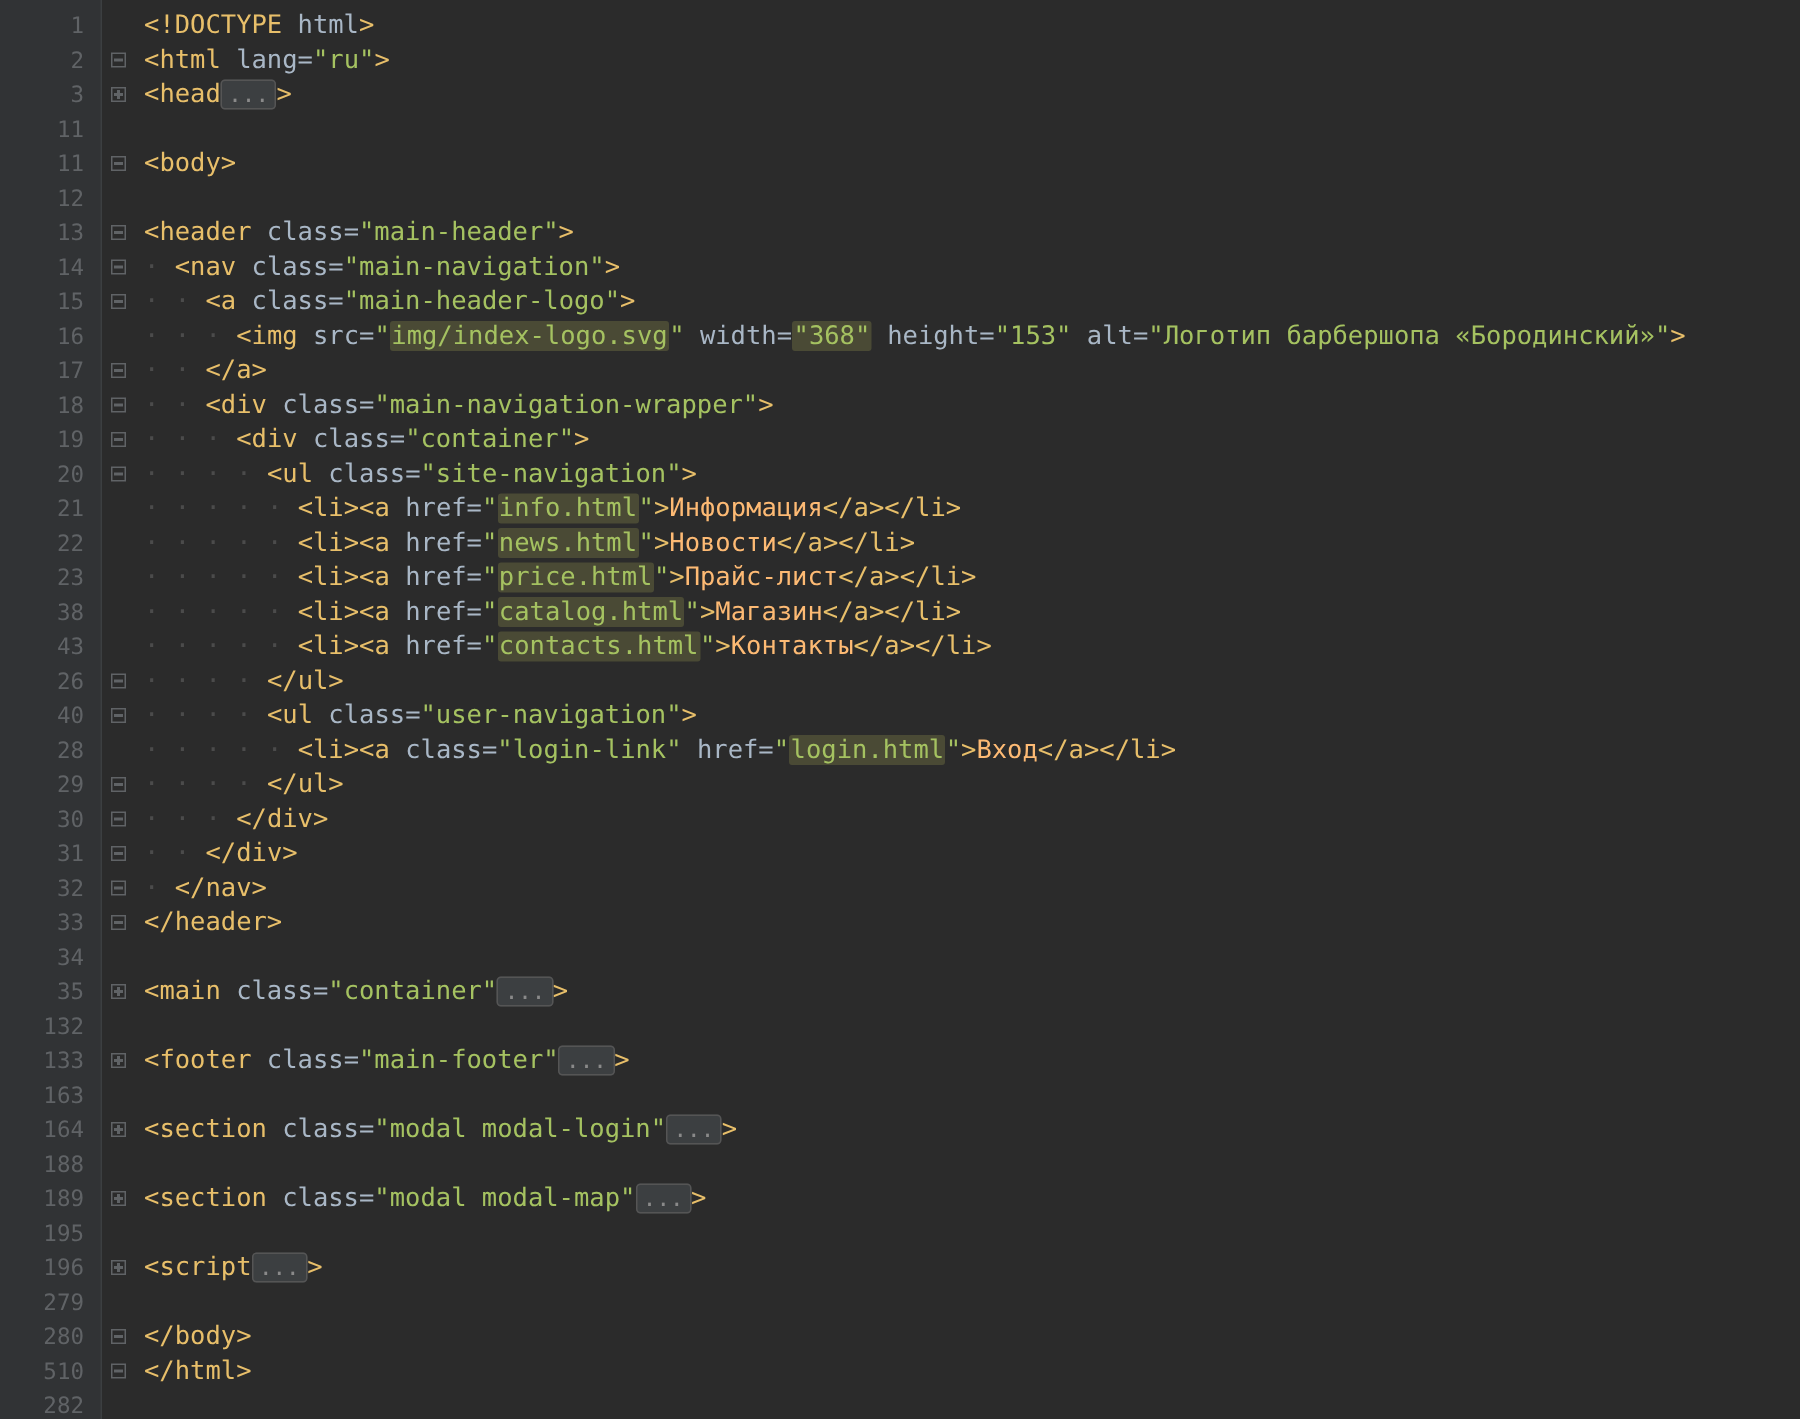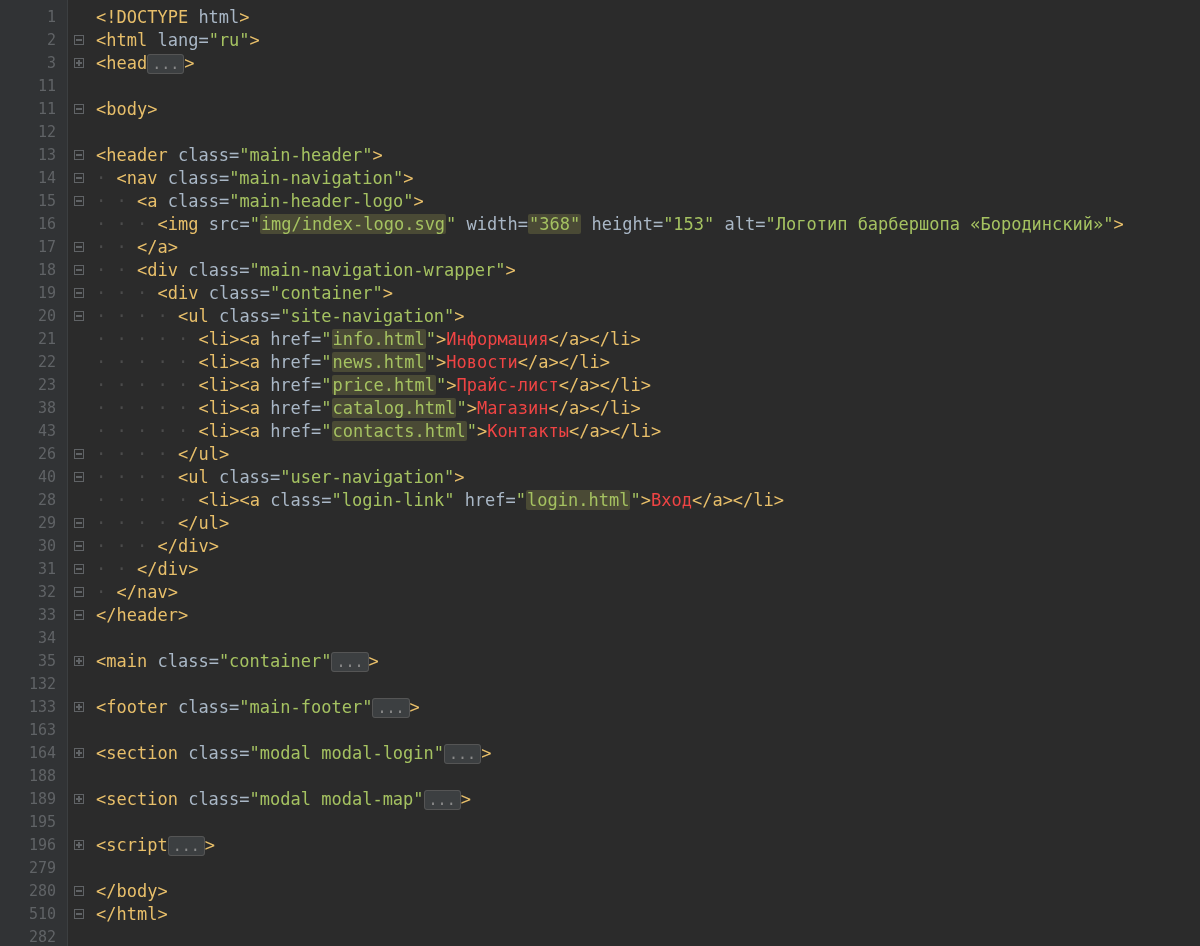--- a/index.html
+++ b/index.html
@@ -88,21 +88,21 @@
     line-height: 23px;
   }
 
   
   .tag    { color: #e8bf6a; }      
   .punct  { color: #e8bf6a; }      
   .attr   { color: #a9b7c6; }      
   .eq     { color: #a9b7c6; }
   .str    { color: #a5c261; }      
   .str-hl { color: #a5c261; background:#4a4a35; padding:0 1px; border-radius:2px;} 
-  .txt    { color: #ef4444; }      
+  .txt    { color: #fdba74; }      
   .doctype{ color: #e8bf6a; }
   .fold-pill {
     color: #8a8a8a;
     background: #3c3f41;
     padding: 0 4px;
     border-radius: 3px;
     border: 1px solid #555;
     font-size: 15px;
   }
   .indent-guide { color: #4b4b4b; }

